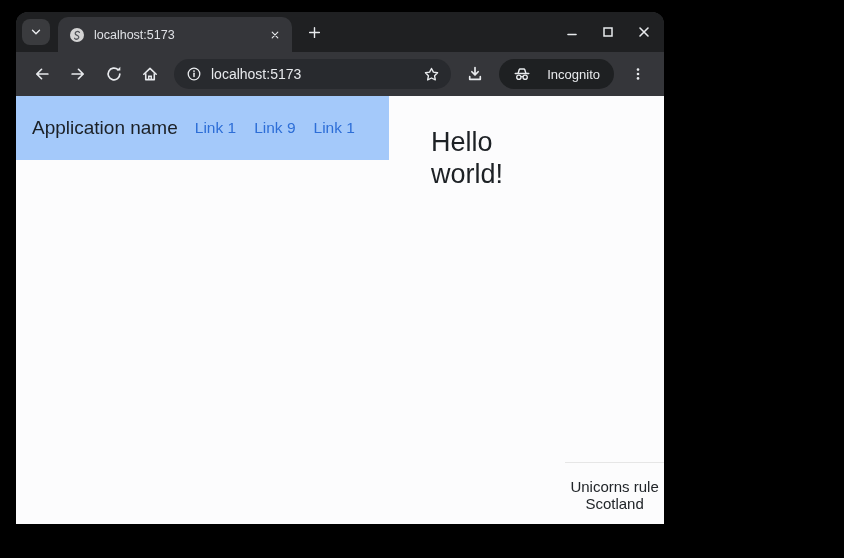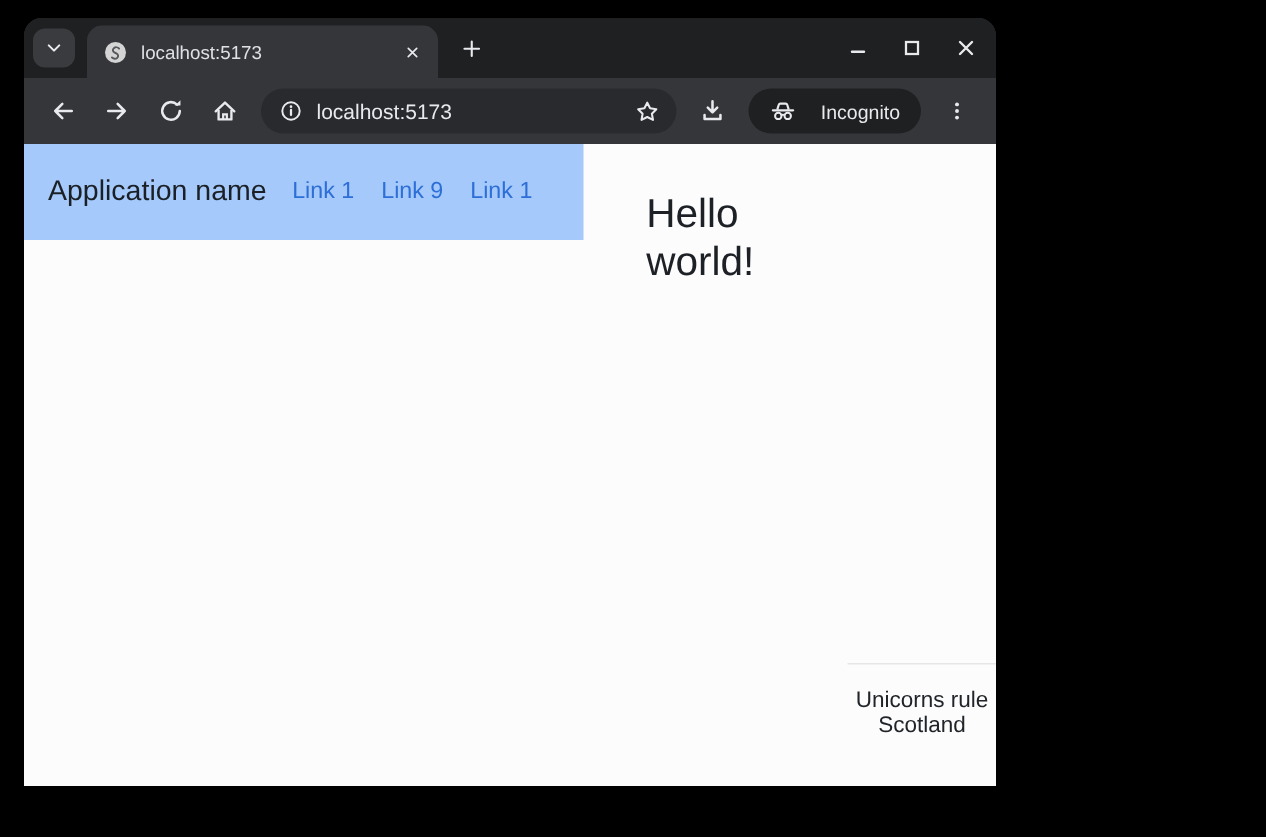--- a/index.html
+++ b/index.html
@@ -95,21 +95,21 @@
     display: grid; grid-template-columns: 1fr 1fr; gap: 18px 16px;
   }
   .card {
     height: 55px; background: #a4c9fa;
     display: flex; align-items: center; padding: 0 17px;
     font-size: 16px; color: #1d2125;
     box-shadow: 0 1px 3px rgba(0,0,0,0.14);
   }
   .site-footer {
     margin-top: auto; border-top: 1px solid #e6e6e6;
-    text-align: center; padding: 15px 0 32px;
+    text-align: center; padding: 15px 0 12px;
     font-size: 15px; color: #212529; background: #fcfcfd;
   }
   svg { display: block; }
 </style>
 </head>
 <body>
 
 <div class="window">
 
   <div class="tabstrip">

